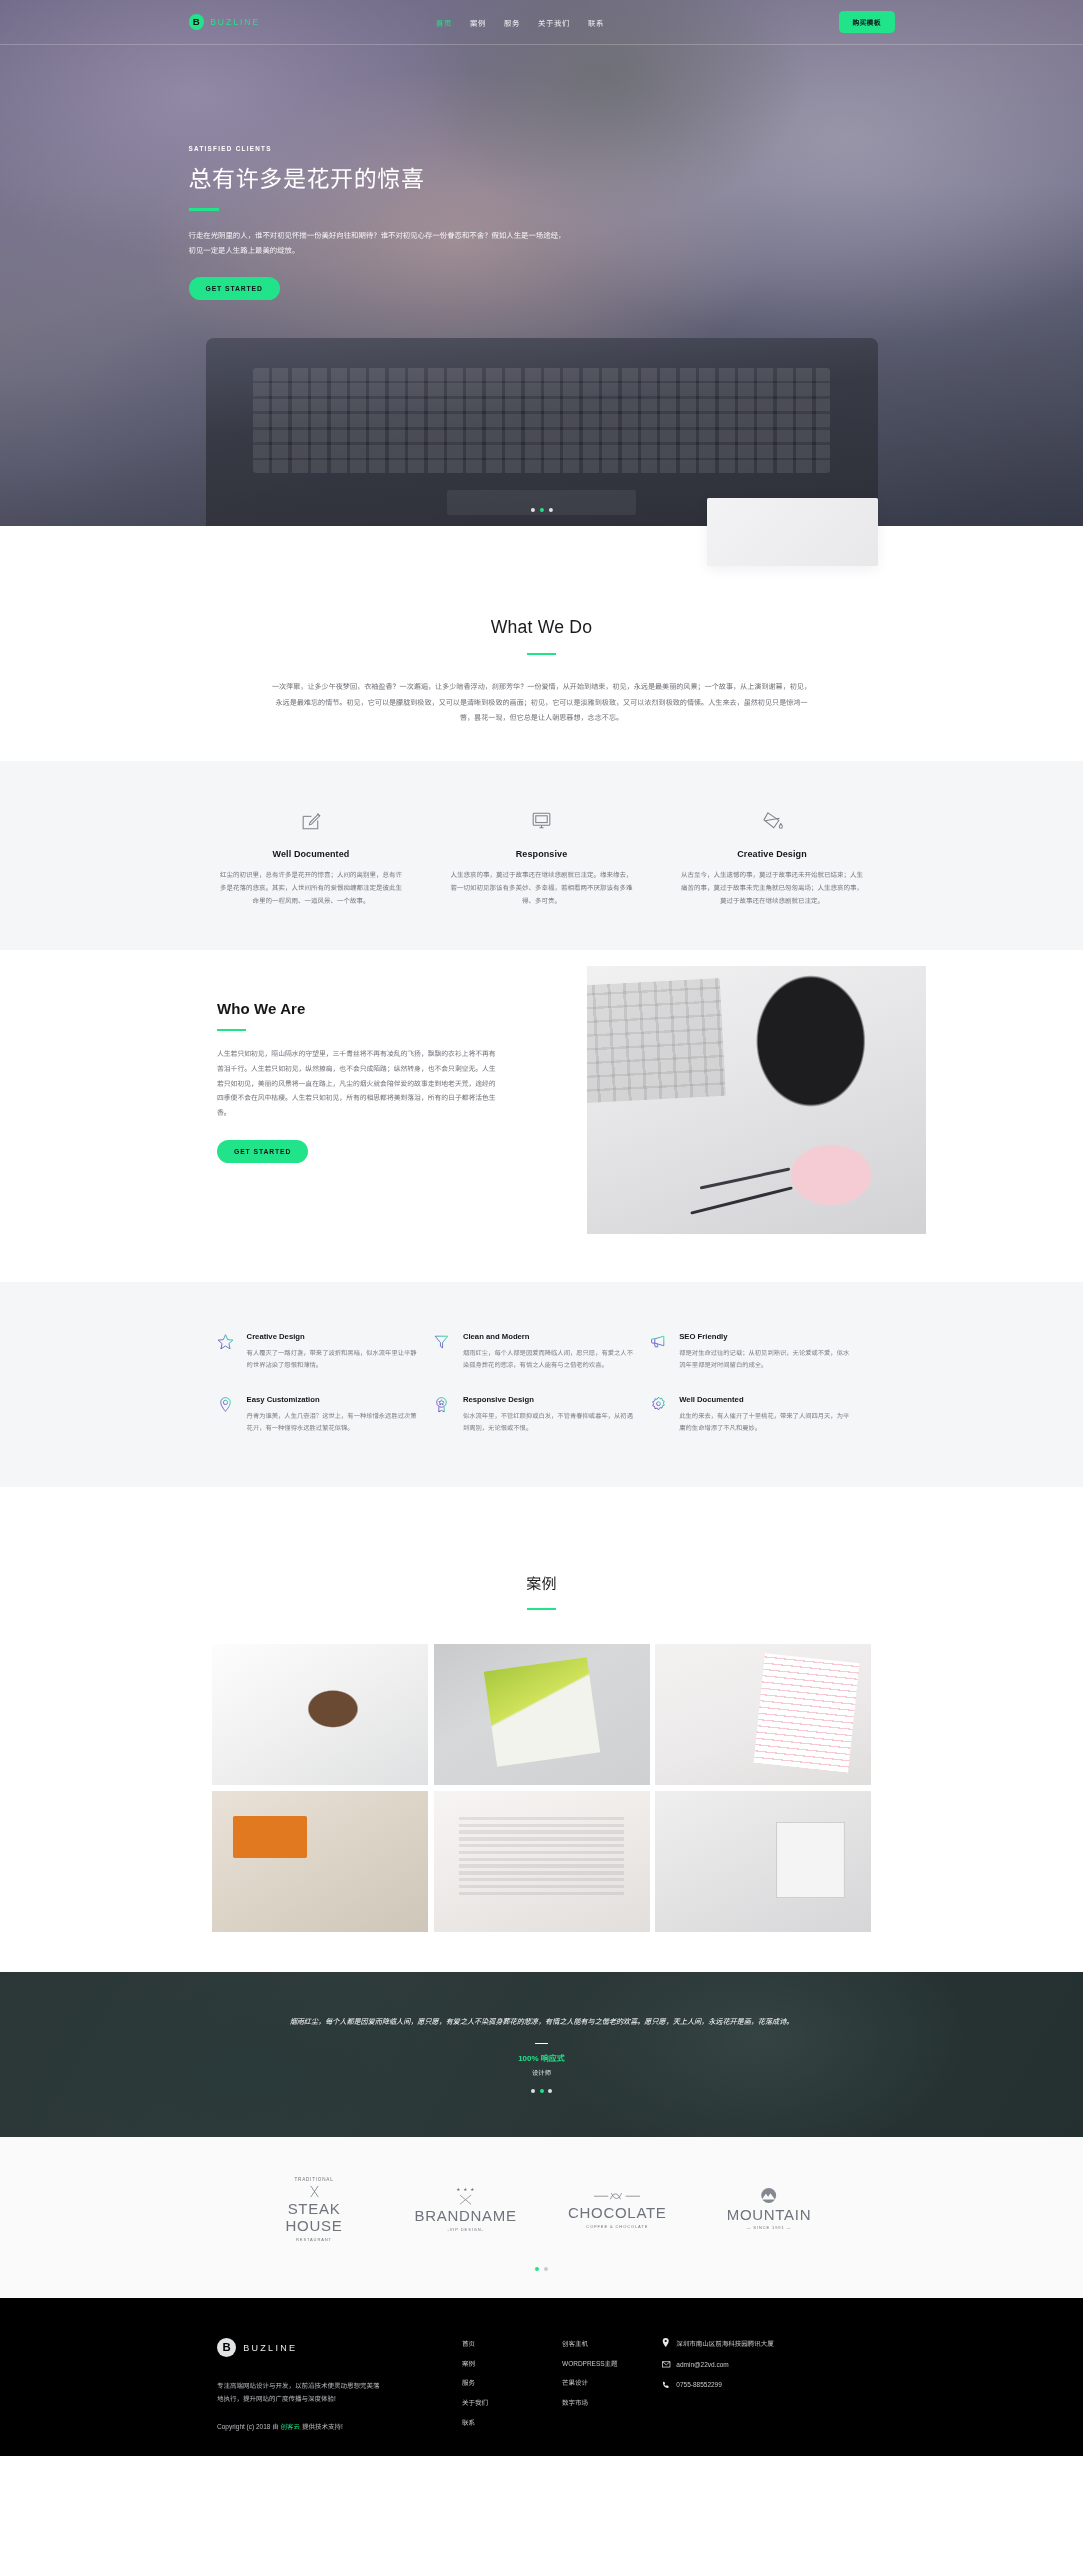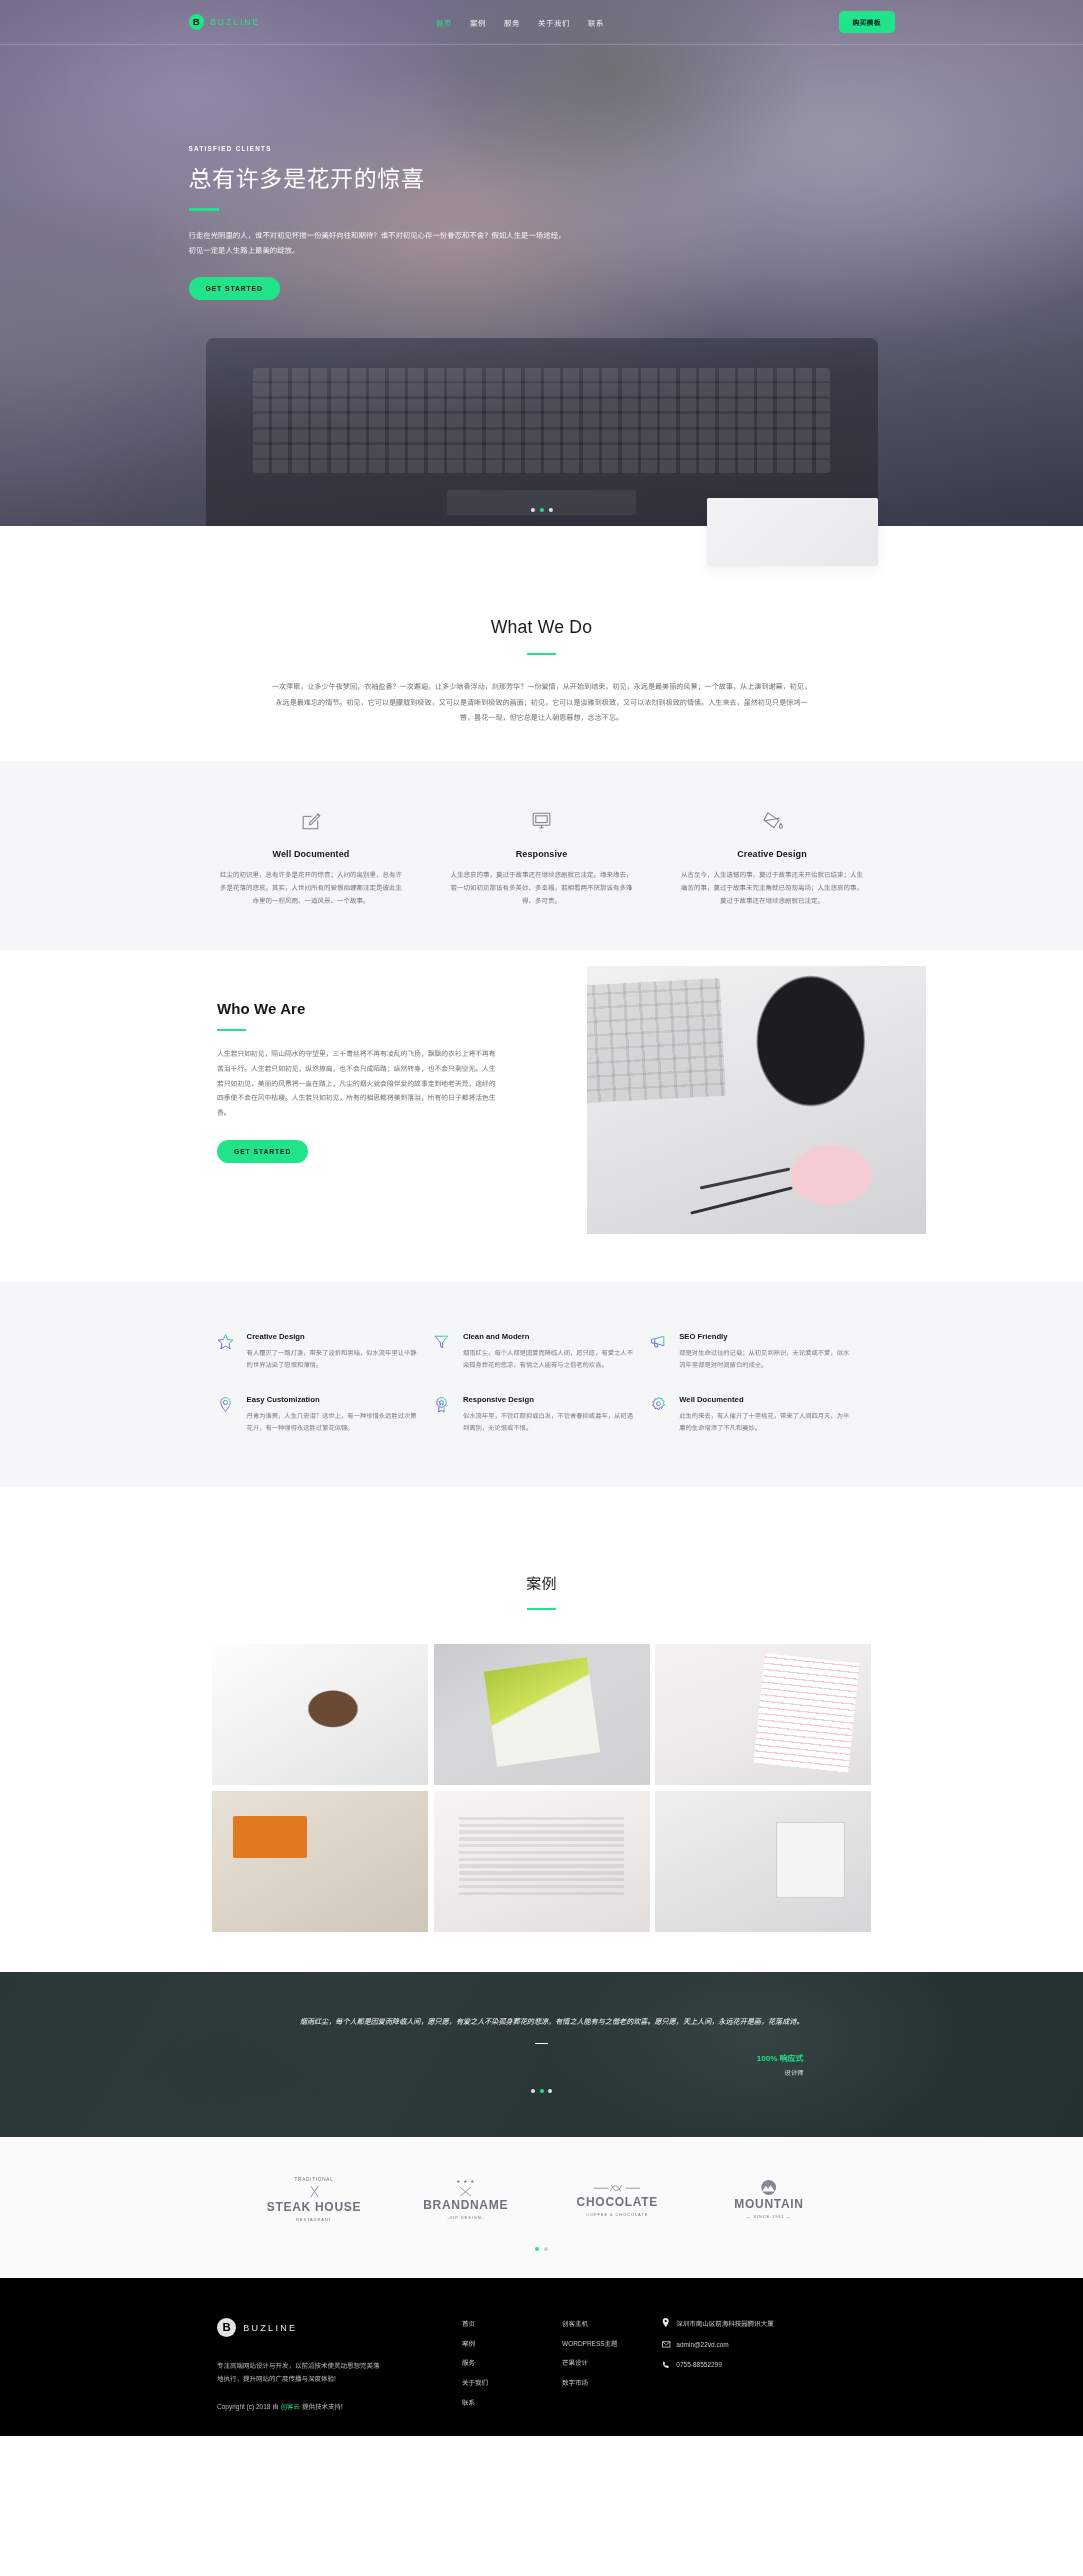--- a/index.html
+++ b/index.html
@@ -195,35 +195,35 @@
     display:flex;align-items:center;justify-content:center;
   }
   .testi-bg{
     position:absolute;inset:0;
     background:
       radial-gradient(ellipse 353px 182px at 24% 62%, rgba(58,78,78,.9), rgba(58,78,78,0) 70%),
       radial-gradient(ellipse 296px 171px at 70% 40%, rgba(86,104,104,.85), rgba(86,104,104,0) 72%),
       linear-gradient(120deg,#3d4a48 0%,#455452 30%,#3a4746 58%,#2f3a3b 100%);
   }
   .testi-bg:after{content:"";position:absolute;inset:0;background:rgba(26,38,38,.52);}
-  .testi-inner{position:relative;z-index:3;width:524px;text-align:right;}
+  .testi-inner{position:relative;z-index:3;width:524px;text-align:center;}
   .testi-quote{
     color:#ffffff;font-size:7.1px;line-height:2.1;font-style:italic;
   }
   .testi-sep{width:12.5px;height:1.7px;background:#fff;margin:12.5px auto 8px;}
   .testi-name{color:#21E38A;font-size:8px;font-weight:bold;margin-bottom:4.6px;}
   .testi-role{color:#e3e6e6;font-size:6.3px;}
   .testi-dots{display:flex;gap:4.6px;justify-content:center;margin-top:12.5px;}
 
   
   .sec-logos{background:#fafafa;padding:40px 0 27px;}
   .logos{display:flex;justify-content:space-between;align-items:center;width:569px;margin:0 auto;}
   .logo-item{width:114px;text-align:center;color:#6f737c;}
   .logo-top{font-size:4.6px;letter-spacing:0.8px;margin-bottom:2.3px;}
-  .logo-main{font-size:12px;font-weight:bold;letter-spacing:0.7px;}
+  .logo-main{font-size:15px;font-weight:normal;letter-spacing:0.7px;}
   .logo-sub{font-size:4px;letter-spacing:0.9px;margin-top:2.8px;}
   .logo-dots{display:flex;gap:4.6px;justify-content:center;margin-top:25px;}
   .dotg{width:4px;height:4px;border-radius:50%;background:#c8cace;}
   .dotg.on{background:#21E38A;}
 
   
   .footer{background:#000;color:#cfd1d4;padding:40px 0 19.4px;}
   .foot-row{display:flex;}
   .foot-brand{width:245px;}
   .foot-logo{display:flex;align-items:center;gap:6.8px;margin-bottom:21.6px;}

